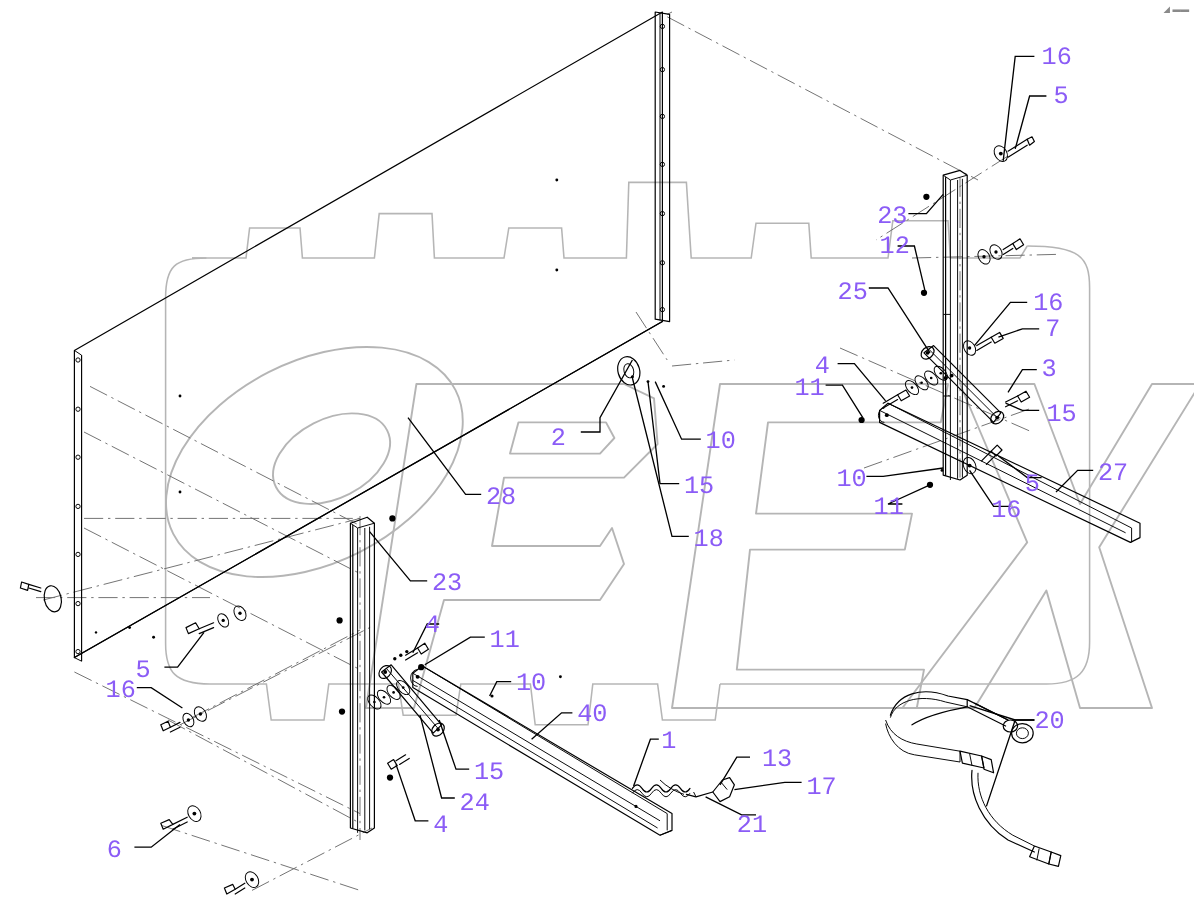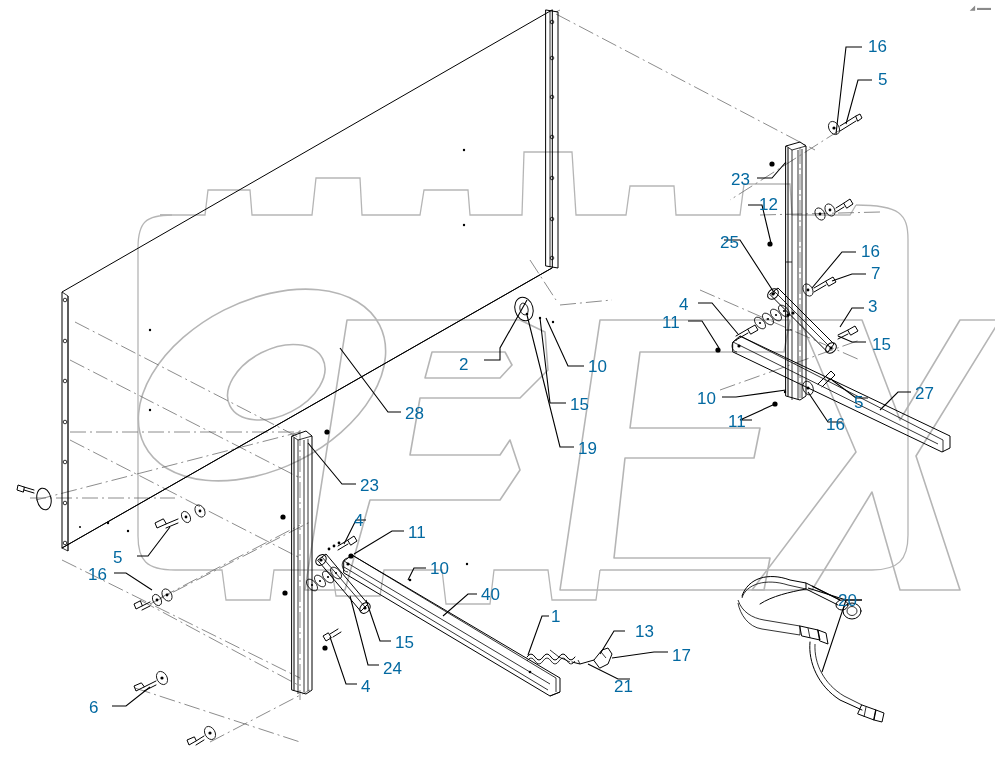--- a/index.html
+++ b/index.html
@@ -16,24 +16,24 @@
     font-family: "Liberation Sans", sans-serif;
   }
   #drawing-svg {
     position: absolute;
     left: 0; top: 0;
     width: 995px;
     height: 760px;
   }
   .callout-label {
     position: absolute;
-    font-family: Liberation Sans, sans-serif;
-    font-size: 17px;
+    font-family: Liberation Mono, monospace;
+    font-size: 21px;
     font-weight: 400;
-    color: #0369a1;
+    color: #8b5cf6;
     line-height: 1;
     white-space: nowrap;
     letter-spacing: 0px;
   }
   .corner-mark {
     position: absolute;
     right: 4px;
     top: 4px;
     font-size: 7px;
     color: #8a8a8a;
@@ -508,50 +508,50 @@
       <path class="lead" d="M 862,600 L 846,600 L 822,672"></path>
 
       <path class="lead" d="M 840,600 L 812,586"></path>
     </g>
 
   </svg>
 
   <div class="callout-label" style="left:868px; top:38px;">16</div>
   <div class="callout-label" style="left:878px; top:71px;">5</div>
   <div class="callout-label" style="left:731px; top:171px;">23</div>
-  <div class="callout-label" style="left:759px; top:196px;">12</div>
-  <div class="callout-label" style="left:698px; top:234px;margin-left:22px;">25</div>
+  <div class="callout-label" style="left:733px; top:196px;">12</div>
+  <div class="callout-label" style="left:698px; top:234px;">25</div>
   <div class="callout-label" style="left:861px; top:243px;">16</div>
   <div class="callout-label" style="left:871px; top:265px;">7</div>
   <div class="callout-label" style="left:868px; top:298px;">3</div>
   <div class="callout-label" style="left:679px; top:296px;">4</div>
   <div class="callout-label" style="left:662px; top:314px;">11</div>
   <div class="callout-label" style="left:872px; top:336px;">15</div>
   <div class="callout-label" style="left:459px; top:356px;">2</div>
   <div class="callout-label" style="left:588px; top:358px;">10</div>
   <div class="callout-label" style="left:570px; top:396px;">15</div>
   <div class="callout-label" style="left:697px; top:390px;">10</div>
   <div class="callout-label" style="left:854px; top:394px;">5</div>
   <div class="callout-label" style="left:915px; top:385px;">27</div>
   <div class="callout-label" style="left:728px; top:413px;">11</div>
   <div class="callout-label" style="left:826px; top:416px;">16</div>
   <div class="callout-label" style="left:405px; top:405px;">28</div>
-  <div class="callout-label" style="left:578px; top:440px;">19</div>
+  <div class="callout-label" style="left:578px; top:440px;">18</div>
   <div class="callout-label" style="left:360px; top:477px;">23</div>
   <div class="callout-label" style="left:113px; top:549px;">5</div>
   <div class="callout-label" style="left:88px; top:566px;">16</div>
   <div class="callout-label" style="left:354px; top:512px;">4</div>
   <div class="callout-label" style="left:408px; top:524px;">11</div>
   <div class="callout-label" style="left:430px; top:560px;">10</div>
   <div class="callout-label" style="left:481px; top:586px;">40</div>
   <div class="callout-label" style="left:551px; top:608px;">1</div>
   <div class="callout-label" style="left:635px; top:623px;">13</div>
   <div class="callout-label" style="left:672px; top:647px;">17</div>
   <div class="callout-label" style="left:614px; top:678px;">21</div>
   <div class="callout-label" style="left:395px; top:634px;">15</div>
   <div class="callout-label" style="left:383px; top:660px;text-align:right;">24</div>
   <div class="callout-label" style="left:361px; top:678px;">4</div>
   <div class="callout-label" style="left:89px; top:699px;">6</div>
-  <div class="callout-label" style="left:838px; top:592px;">20</div>
+  <div class="callout-label" style="left:862px; top:592px;">20</div>
 
   <div class="corner-mark">◢ ▬▬</div>
 
 </div>
 
 </body></html>

